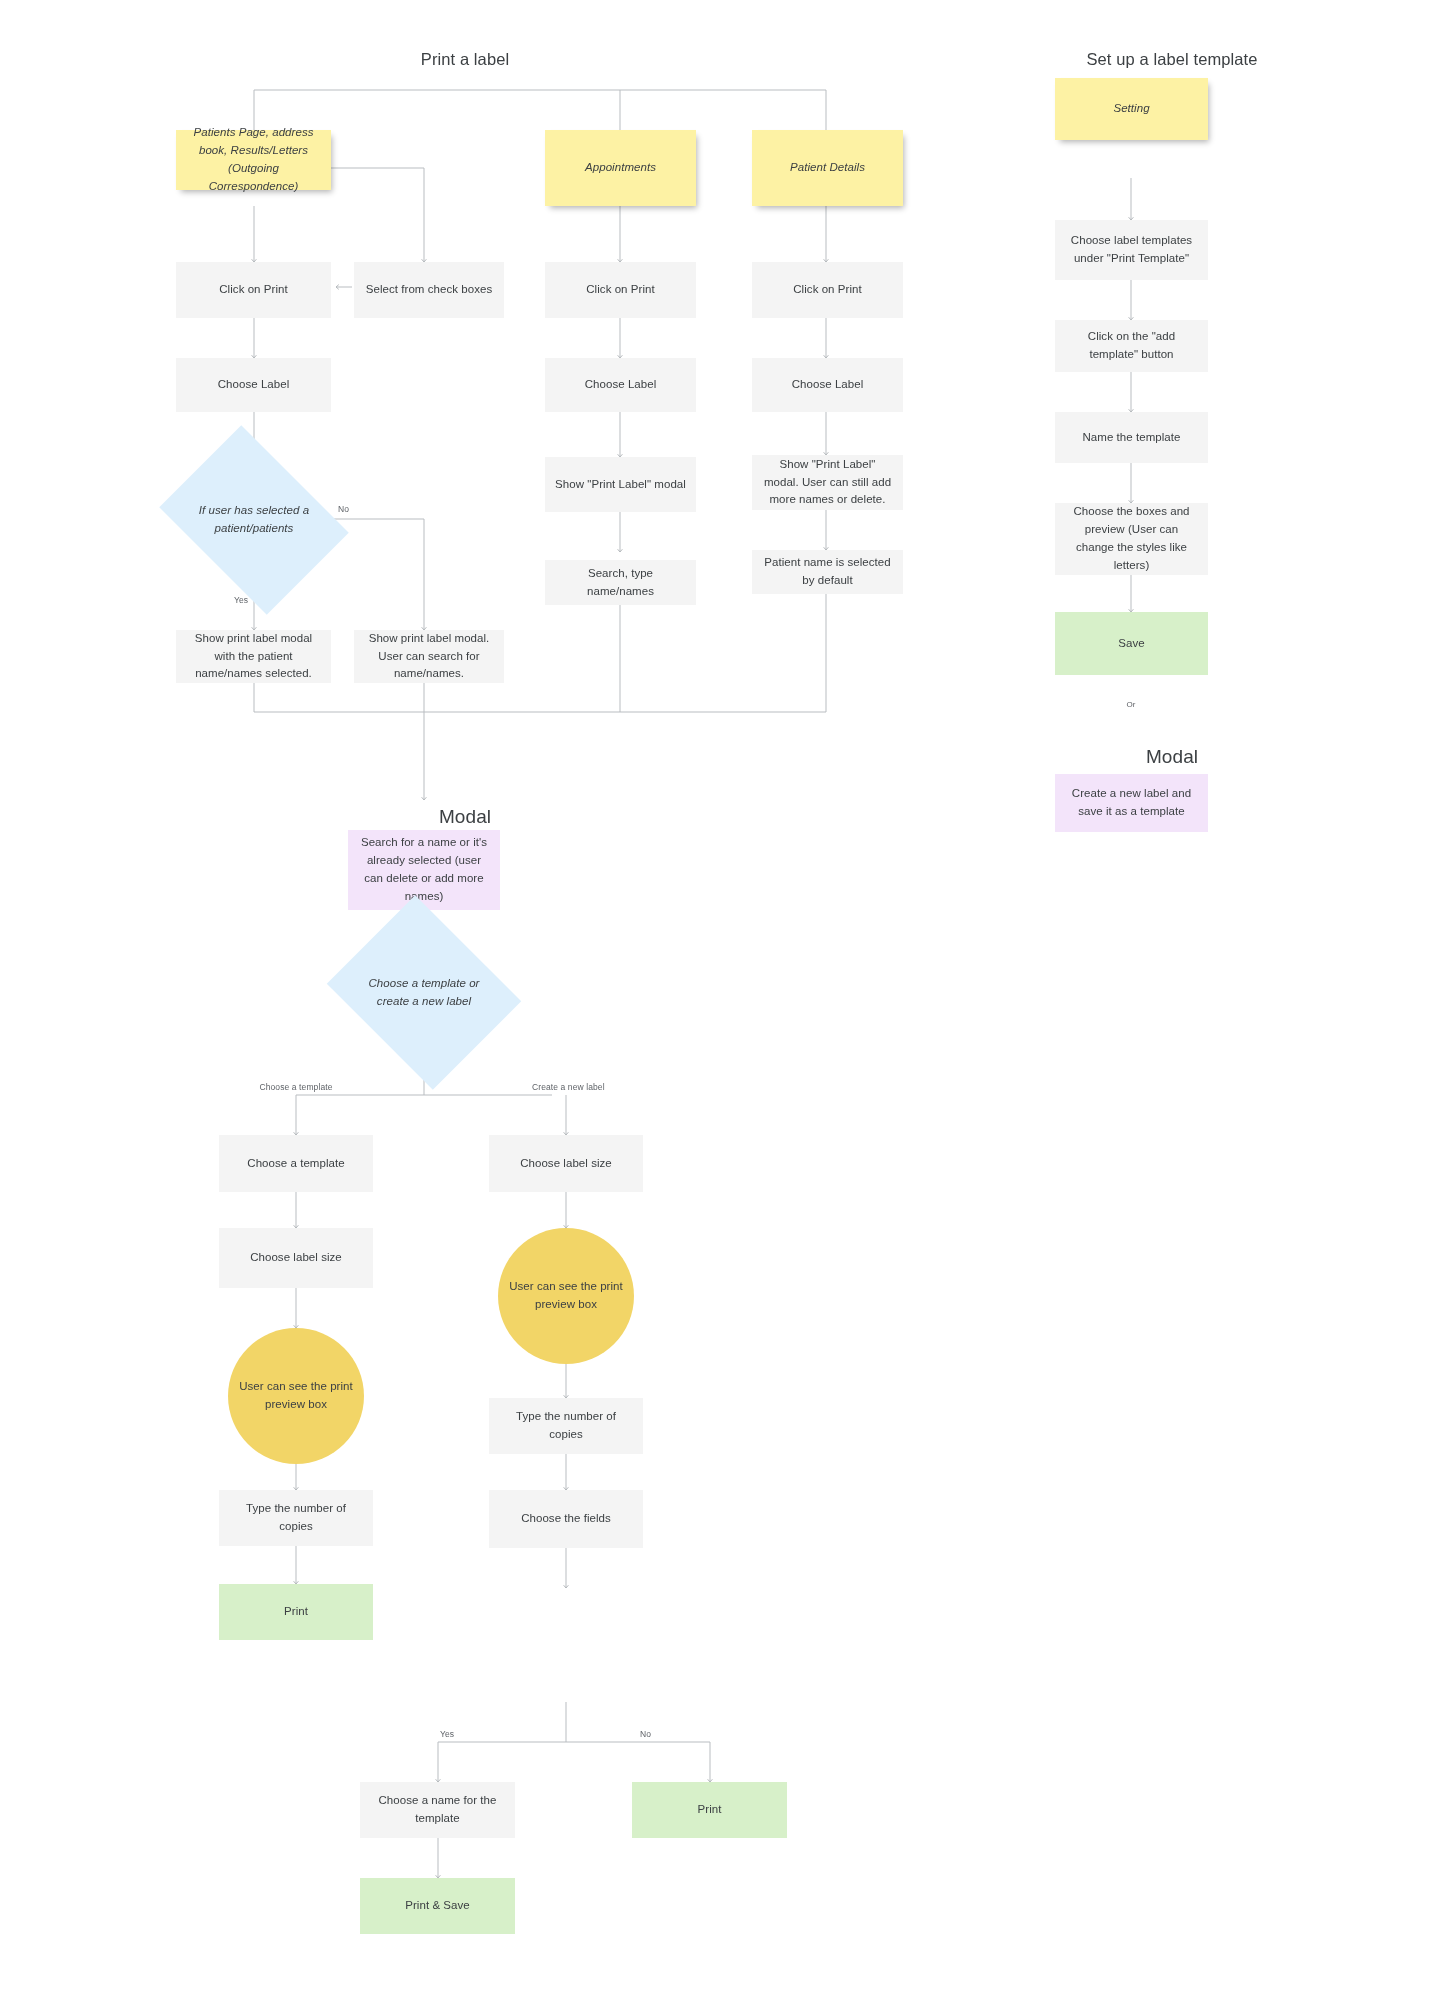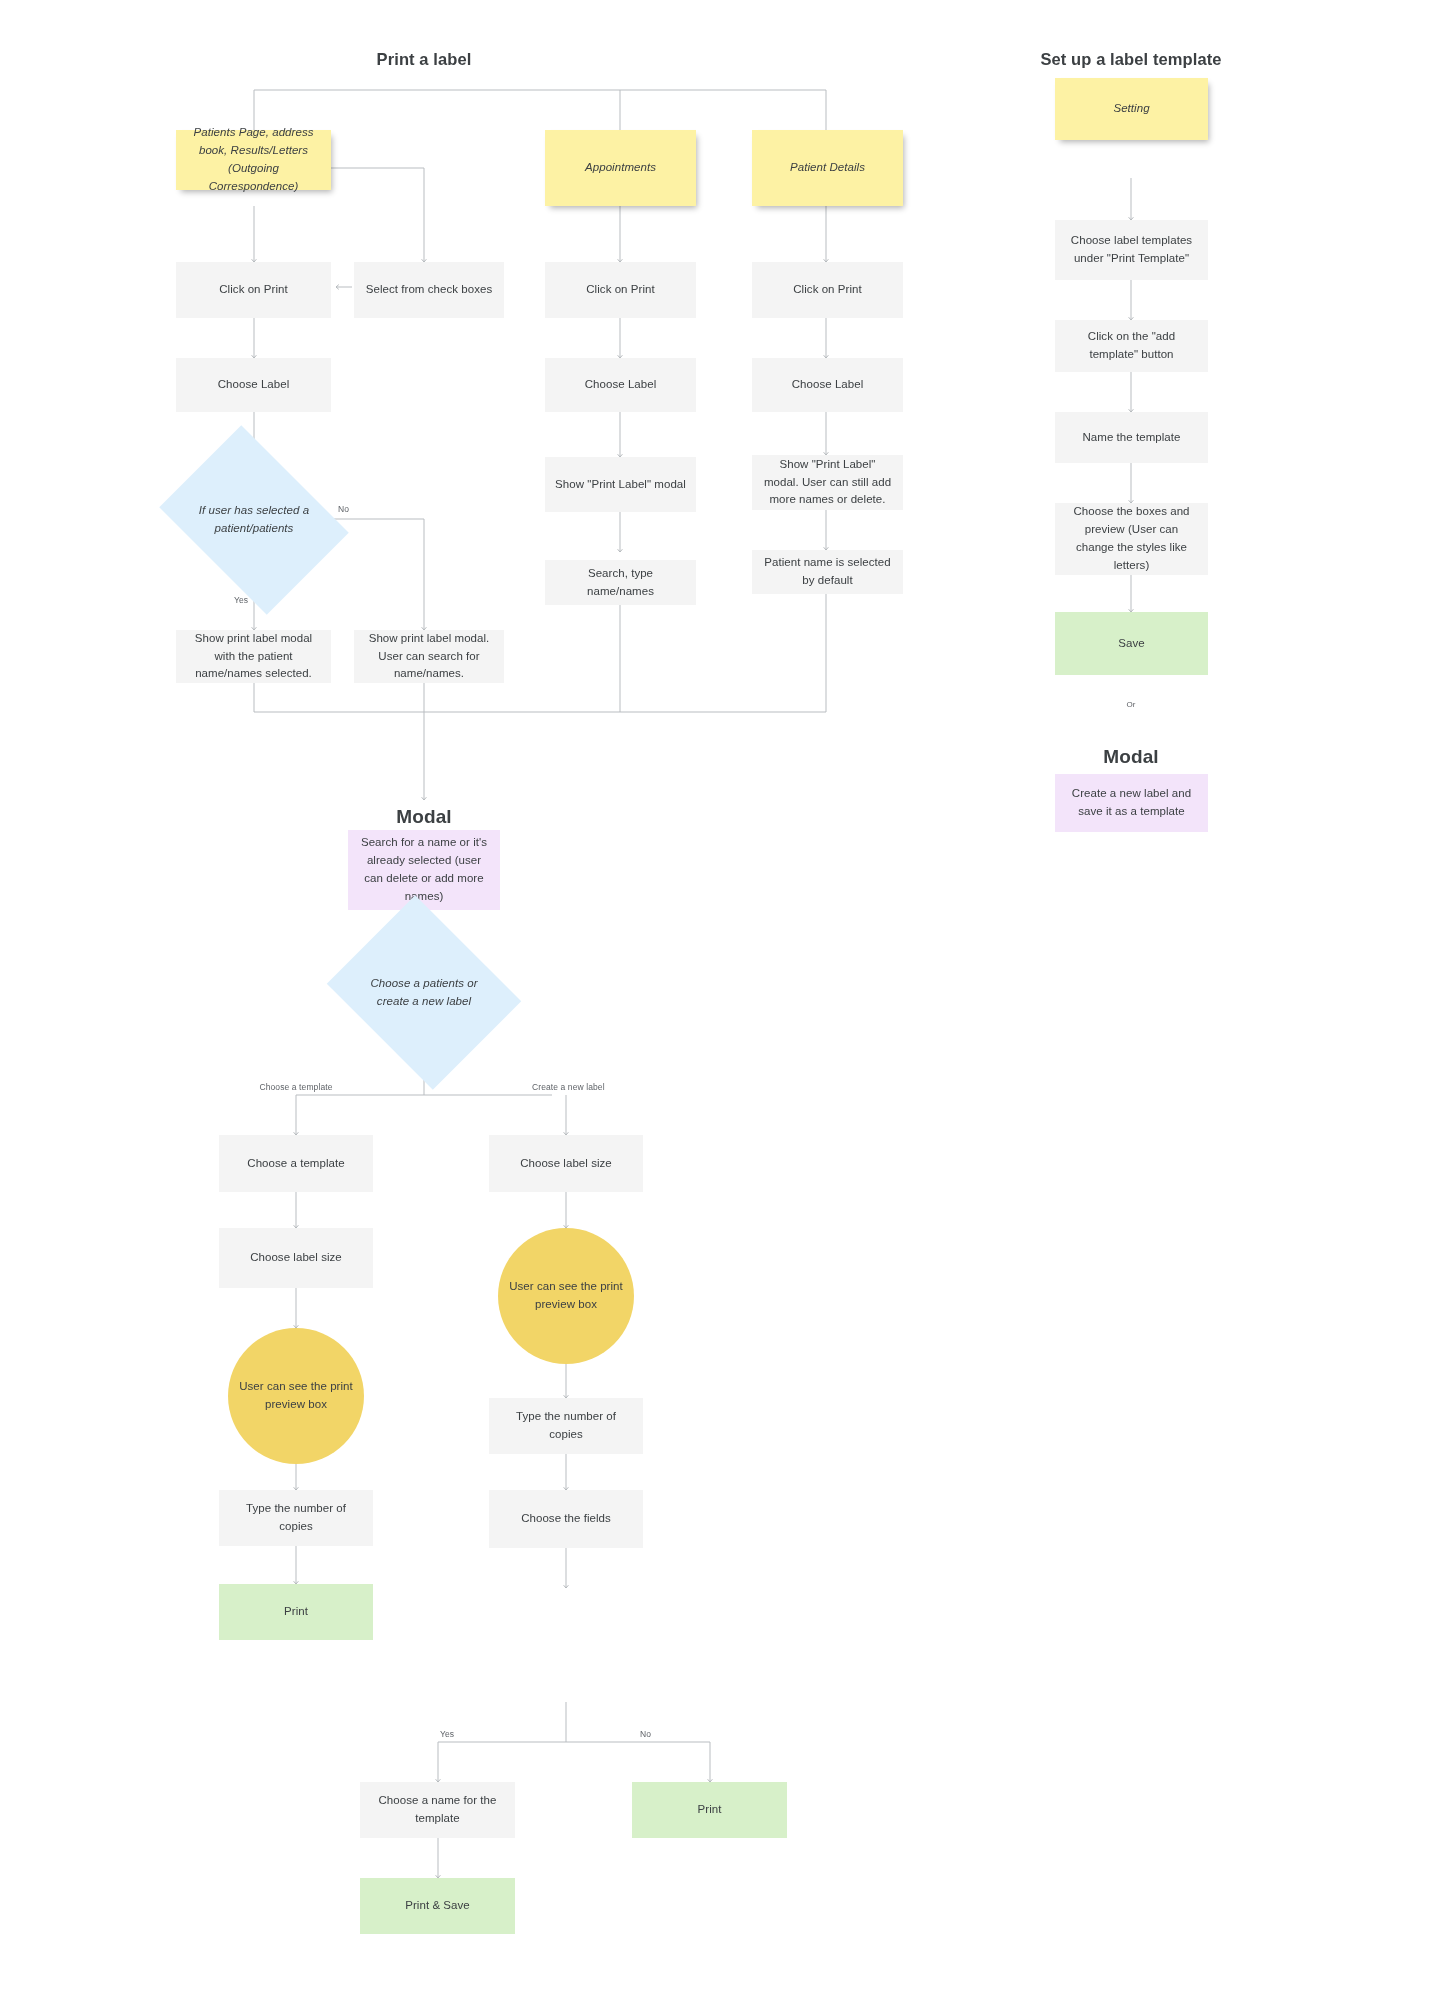--- a/index.html
+++ b/index.html
@@ -69,21 +69,22 @@
     z-index:1;
     width:86%;
   }
   .section-title{
     position:absolute;
     font-size:16.5px;
     color:#3c4043;
     text-align:left;
     letter-spacing:.1px;
     white-space:nowrap;
-    font-weight:700;
+    font-weight:400;
+    margin-left:41px;
   }
   .edge-label{
     position:absolute;
     font-size:8.5px;
     color:#5f6368;
     white-space:nowrap;
     letter-spacing:.1px;
   }
   .or-label{
     position:absolute;
@@ -255,21 +256,21 @@
   <div class="node proc" style="left:752px;top:550px;width:151px;height:44px;">
     <span>Patient name is selected by default</span>
   </div>
 
   <div class="node purple" style="left:348px;top:830px;width:152px;height:80px;">
     <span>Search for a name or it's already selected (user can delete or add more names)</span>
   </div>
 
   <div class="node diamond" style="left:349px;top:930px;width:150px;height:125px;">
     <div class="dshape"></div>
-    <div class="dtext">Choose a patients or create a new label</div>
+    <div class="dtext">Choose a template or create a new label</div>
   </div>
 
   <div class="edge-label" style="left:296px;top:1082px;transform:translateX(-50%);">Choose a template</div>
 
   <div class="edge-label" style="left:532px;top:1082px;">Create a new label</div>
 
   <div class="node proc" style="left:219px;top:1135px;width:154px;height:57px;">
     <span>Choose a template</span>
   </div>
 

